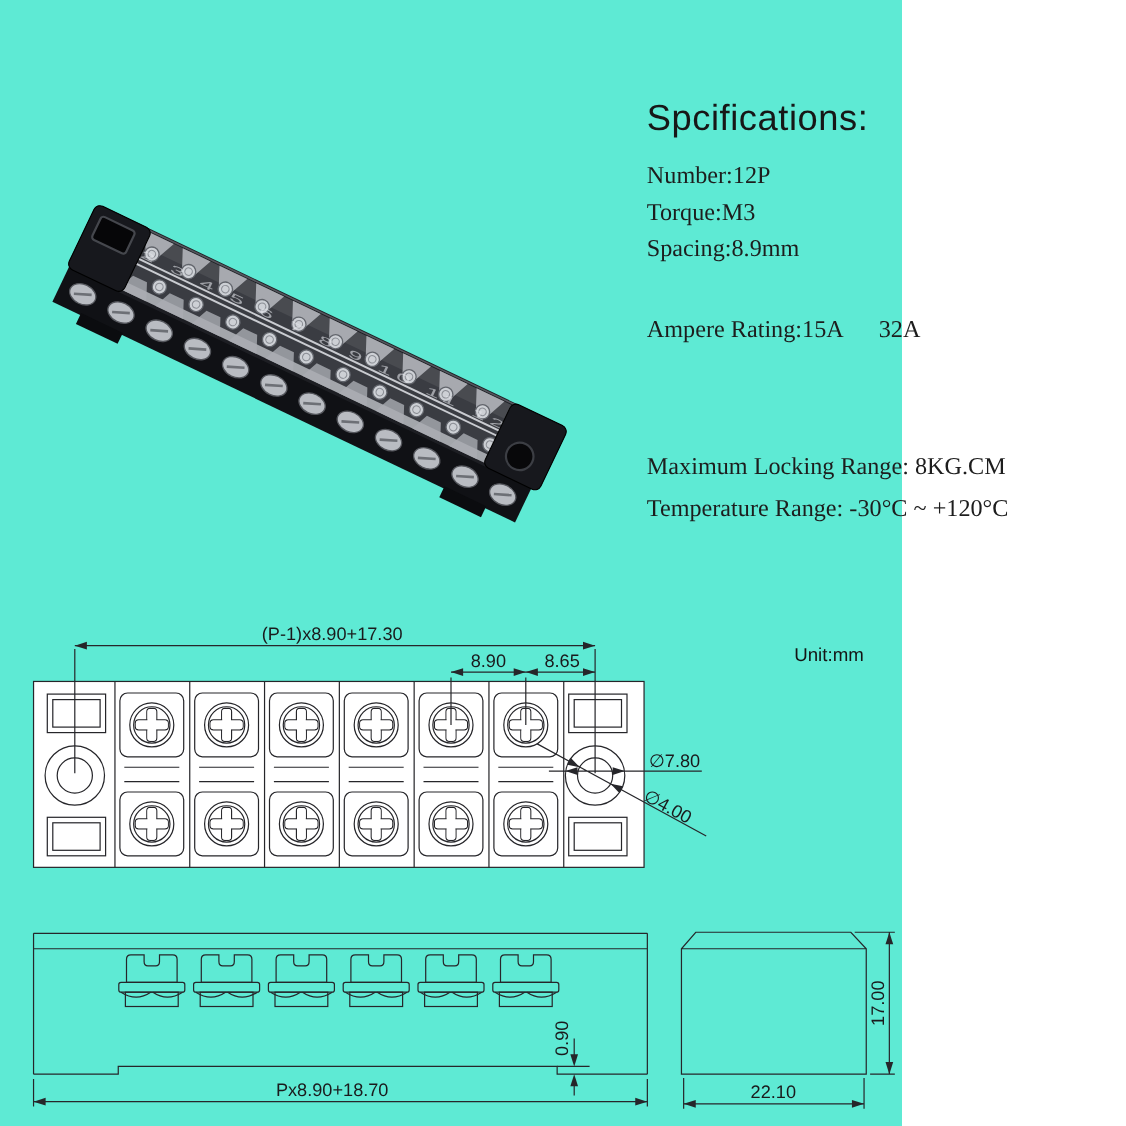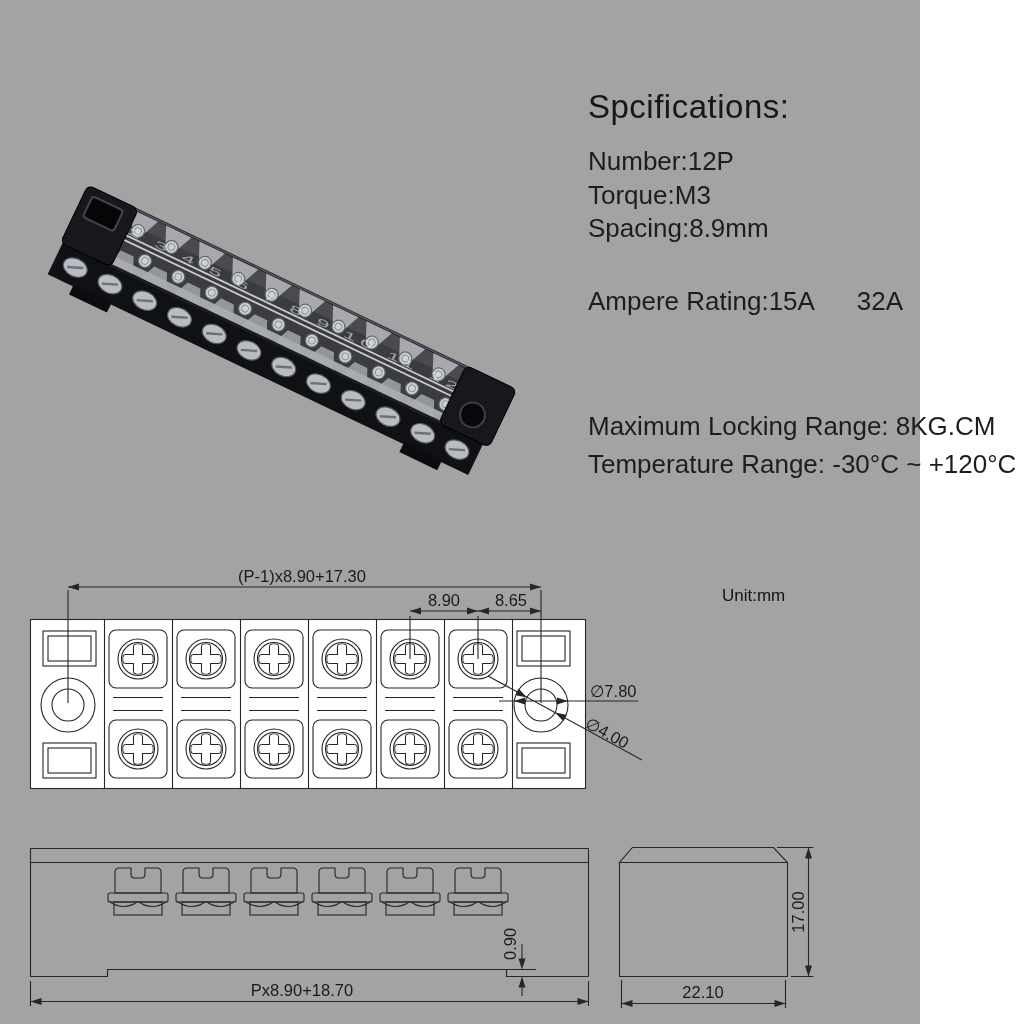--- a/index.html
+++ b/index.html
@@ -1,22 +1,22 @@
 <!DOCTYPE html>
 <html><head>
 <meta charset="utf-8">
 <style>
   html,body{margin:0;padding:0;background:#ffffff;}
   body{width:1024px;height:1024px;position:relative;font-family:"Liberation Sans",sans-serif;overflow:hidden;}
-  .canvas{position:absolute;left:0;top:0;width:920px;height:1024px;background:#a3a3a3;}
+  .canvas{position:absolute;left:0;top:0;width:820px;height:1024px;background:#5eead4;}
 
   
   .specs{position:absolute;left:588px;top:90px;width:430px;color:#171717;}
   .specs-title{font-size:33px;line-height:1;letter-spacing:0.5px;}
-  .spec-line{position:absolute;left:0;font-size:26px;line-height:1.1;white-space:pre-wrap;color:#1d1d1d;}
+  .spec-line{position:absolute;left:0;font-size:22px;line-height:1.1;white-space:pre-wrap;color:#1d1d1d;font-family:Liberation Serif, serif;}
   .sl0{top:57px}.sl1{top:91px}.sl2{top:124px}.sl3{top:155px}.sl4{top:197px}
   .sl5{top:239px}.sl6{top:284px}.sl7{top:322px}.sl8{top:360px}
 
   
   .model-label{position:absolute;left:784px;top:636px;font-size:114px;font-style:italic;
     color:#0c0c0c;text-shadow:5px 5px 0 #9b9b9b;letter-spacing:-2px;line-height:1;}
 
   
   svg{position:absolute;}
   .ln{fill:none;stroke:#26262a;stroke-width:1.1;}

